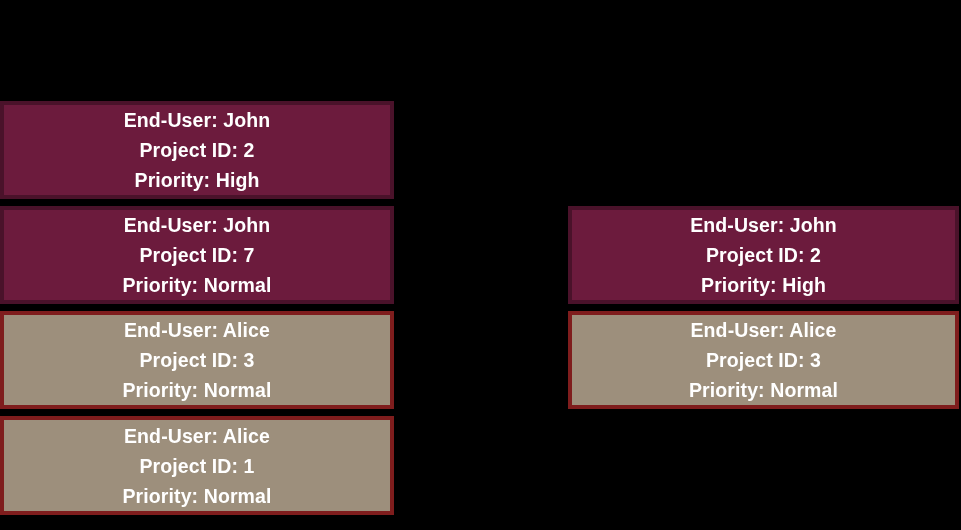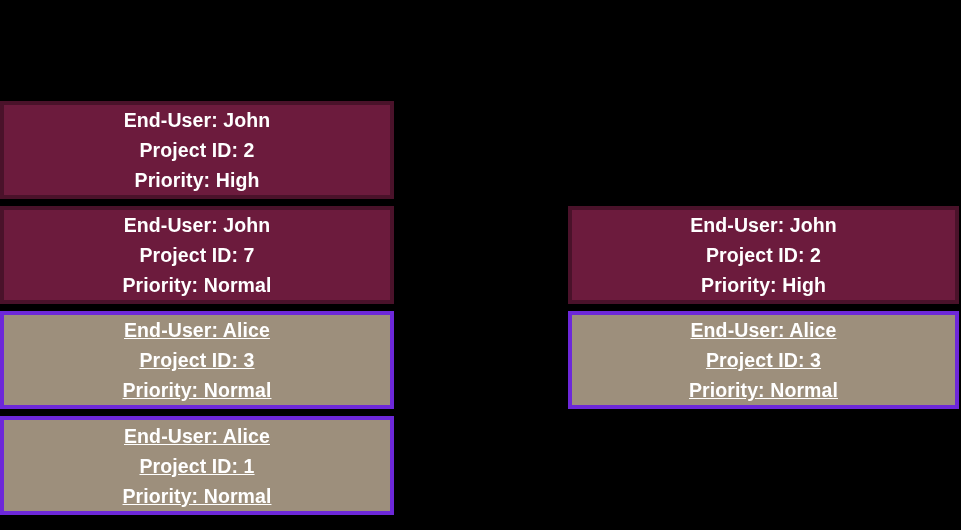--- a/index.html
+++ b/index.html
@@ -33,22 +33,21 @@
     line-height: 30px;
     letter-spacing: 0.1px;
     overflow: hidden;
   }
   .card.maroon {
     background: #6C1B3D;
     border: 4px solid #4A122A;
   }
   .card.tan {
     background: #9D8F7C;
-    border: 4px solid #6d28d9;
-    text-decoration: underline;
+    border: 4px solid #7f1d1d;
   }
   .card .line {
     white-space: nowrap;
     display: block;
     width: 100%;
   }
 
   
   .col-left  { left: 0px; width: 394px; }
   .col-right { left: 568px; width: 391px; }

